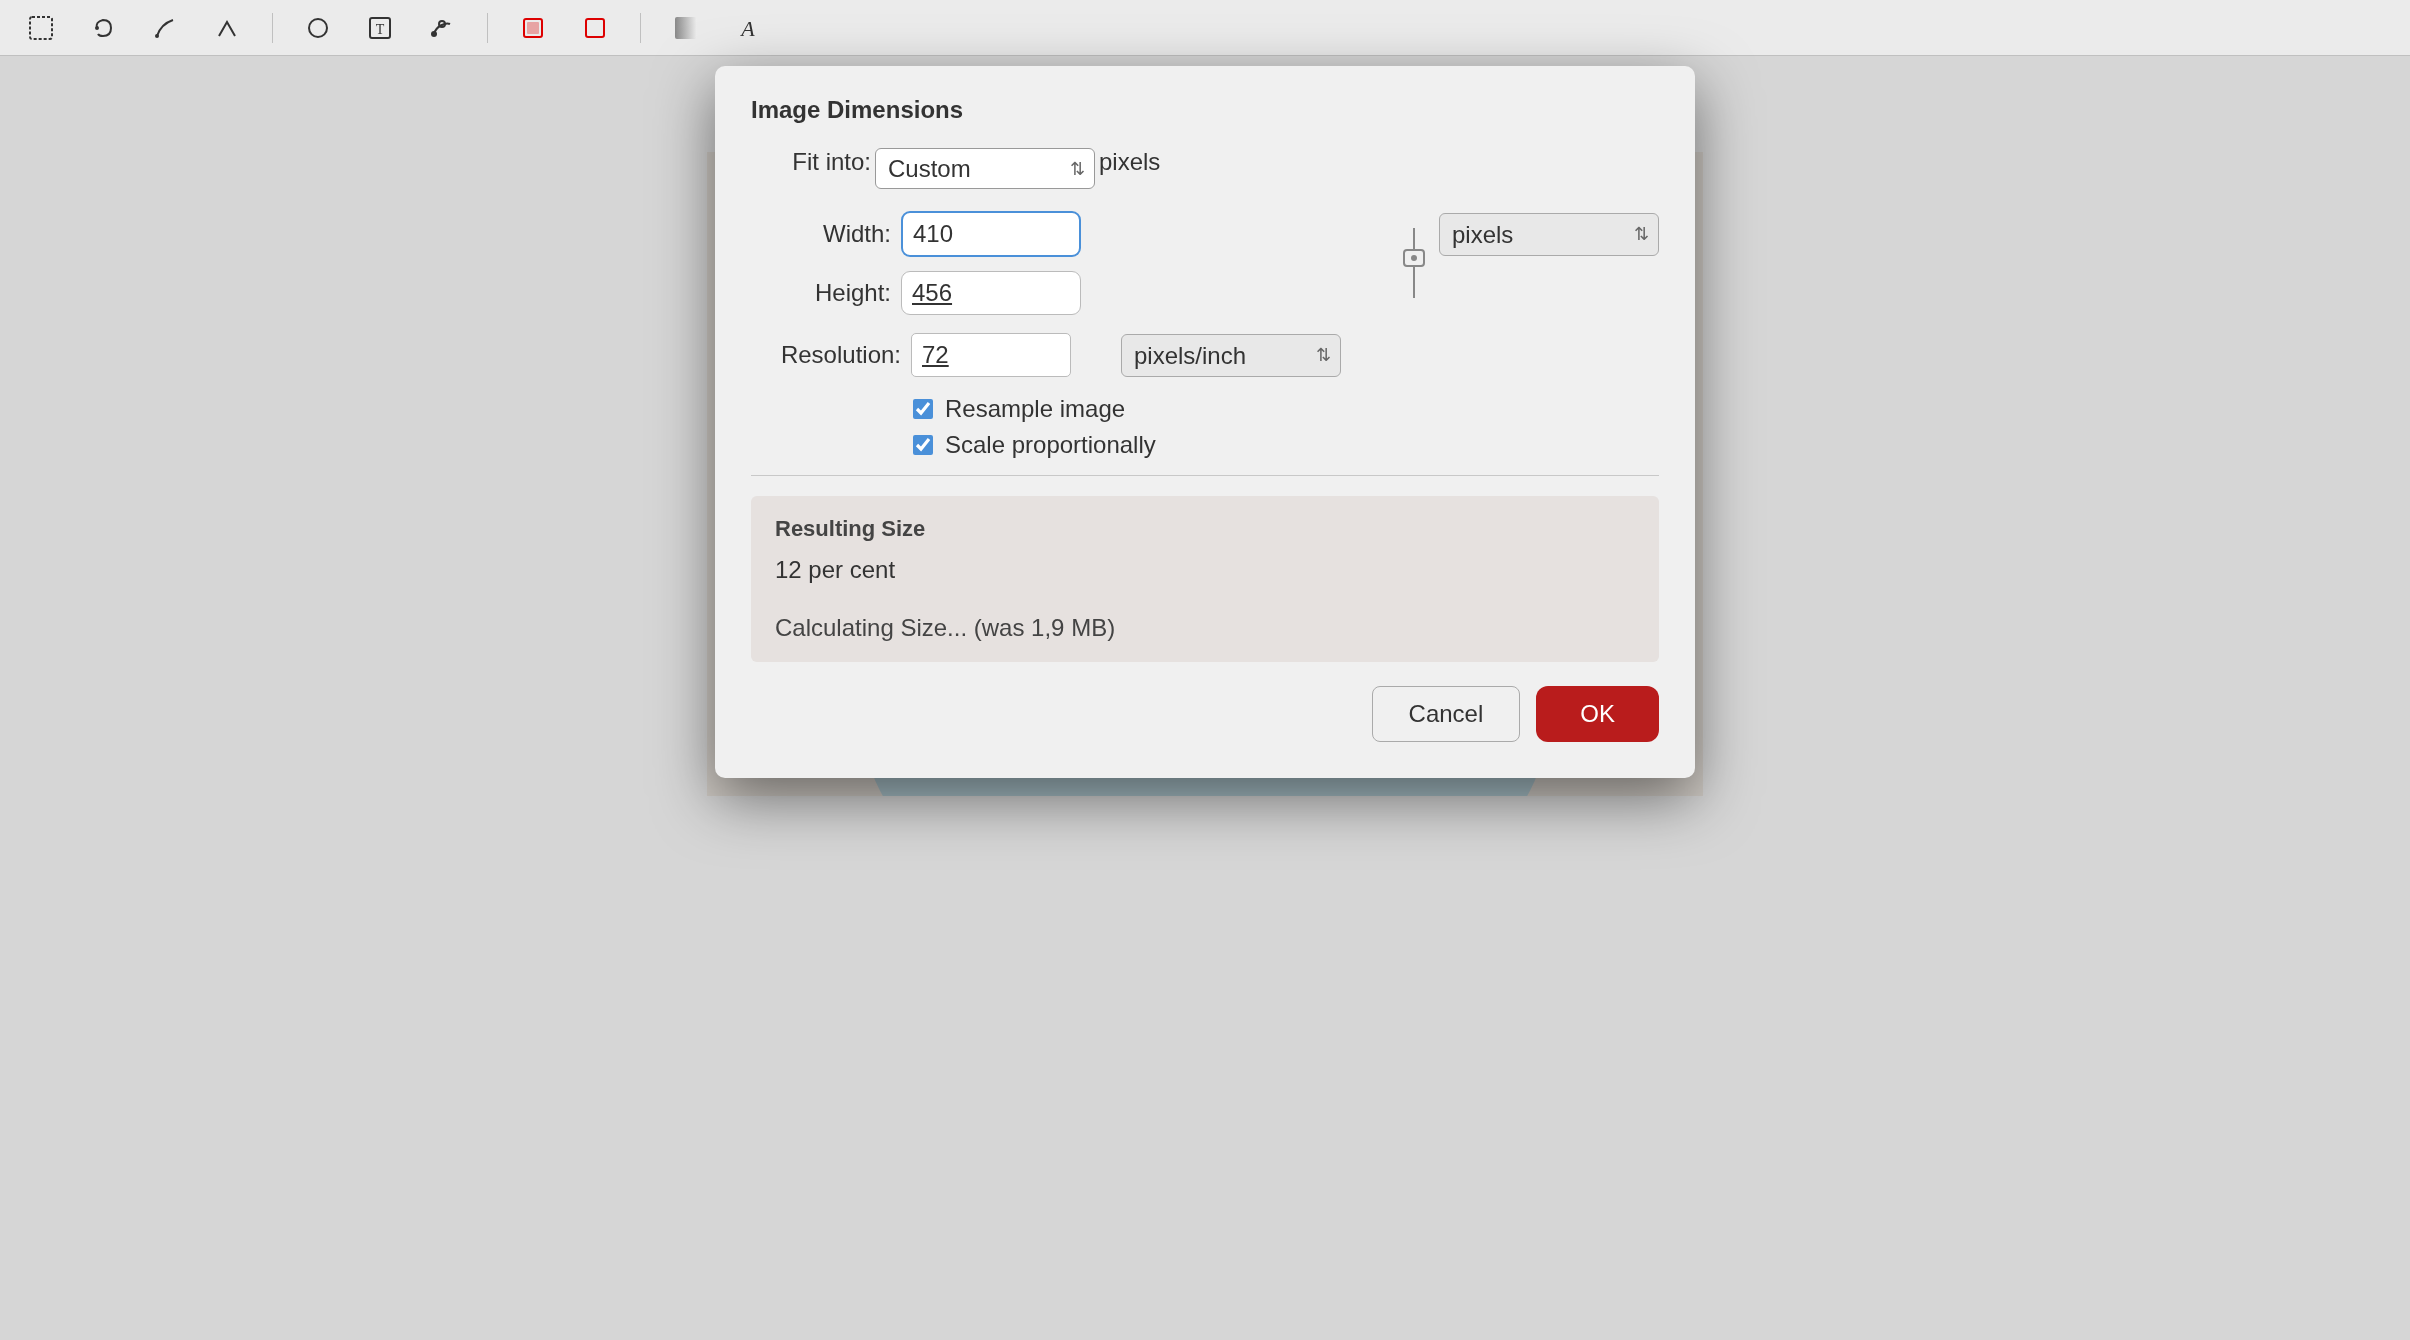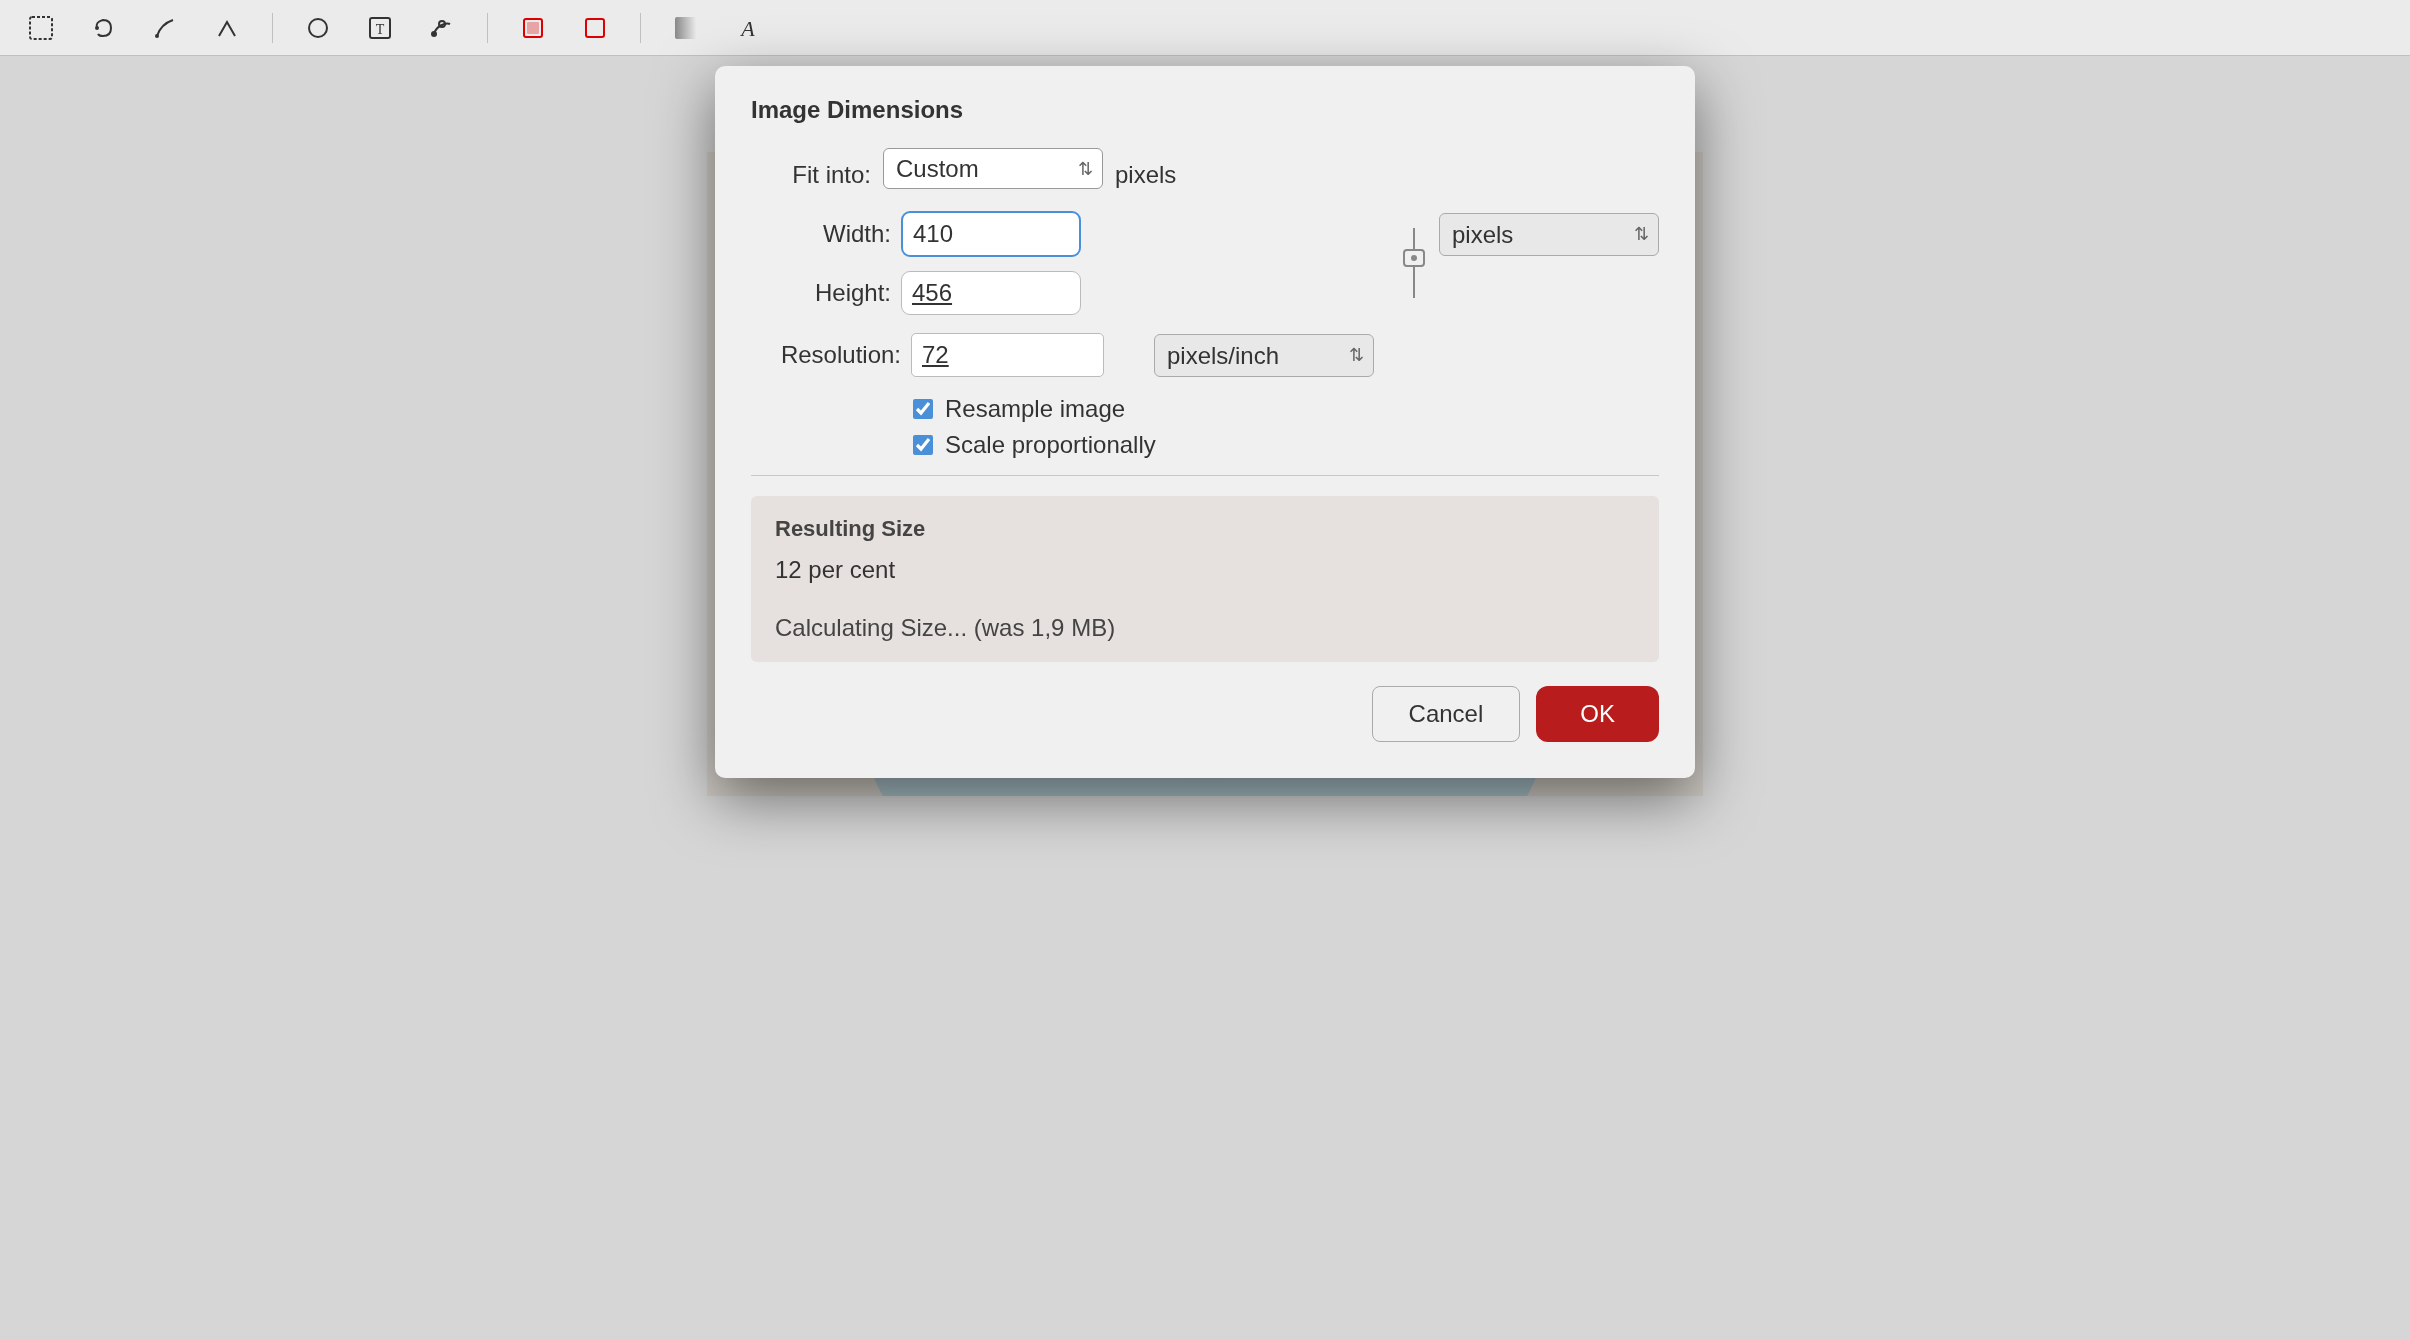--- a/index.html
+++ b/index.html
@@ -127,23 +127,23 @@
     .dialog-title {
       font-size: 24px;
       font-weight: 600;
       color: #333;
       margin-bottom: 24px;
     }
 
     
     .fit-into-row {
       display: flex;
-      align-items: flex-end;
+      align-items: flex-start;
       margin-bottom: 22px;
-      gap: 12px;
+      gap: 4px;
     }
 
     .fit-into-row label {
       font-size: 24px;
       color: #333;
       min-width: 120px;
       text-align: right;
     }
 
     .select-wrapper {
@@ -253,21 +253,21 @@
       color: #333;
     }
 
     .res-input {
       background: #fff;
       border: 1px solid #bbb;
       border-radius: 5px;
       padding: 7px 10px;
       font-size: 24px;
       color: #333;
-      width: 193px;
+      width: 160px;
     }
 
     
     .checkbox-row {
       display: flex;
       align-items: center;
       gap: 12px;
       margin-left: 162px;
       margin-bottom: 8px;
     }

